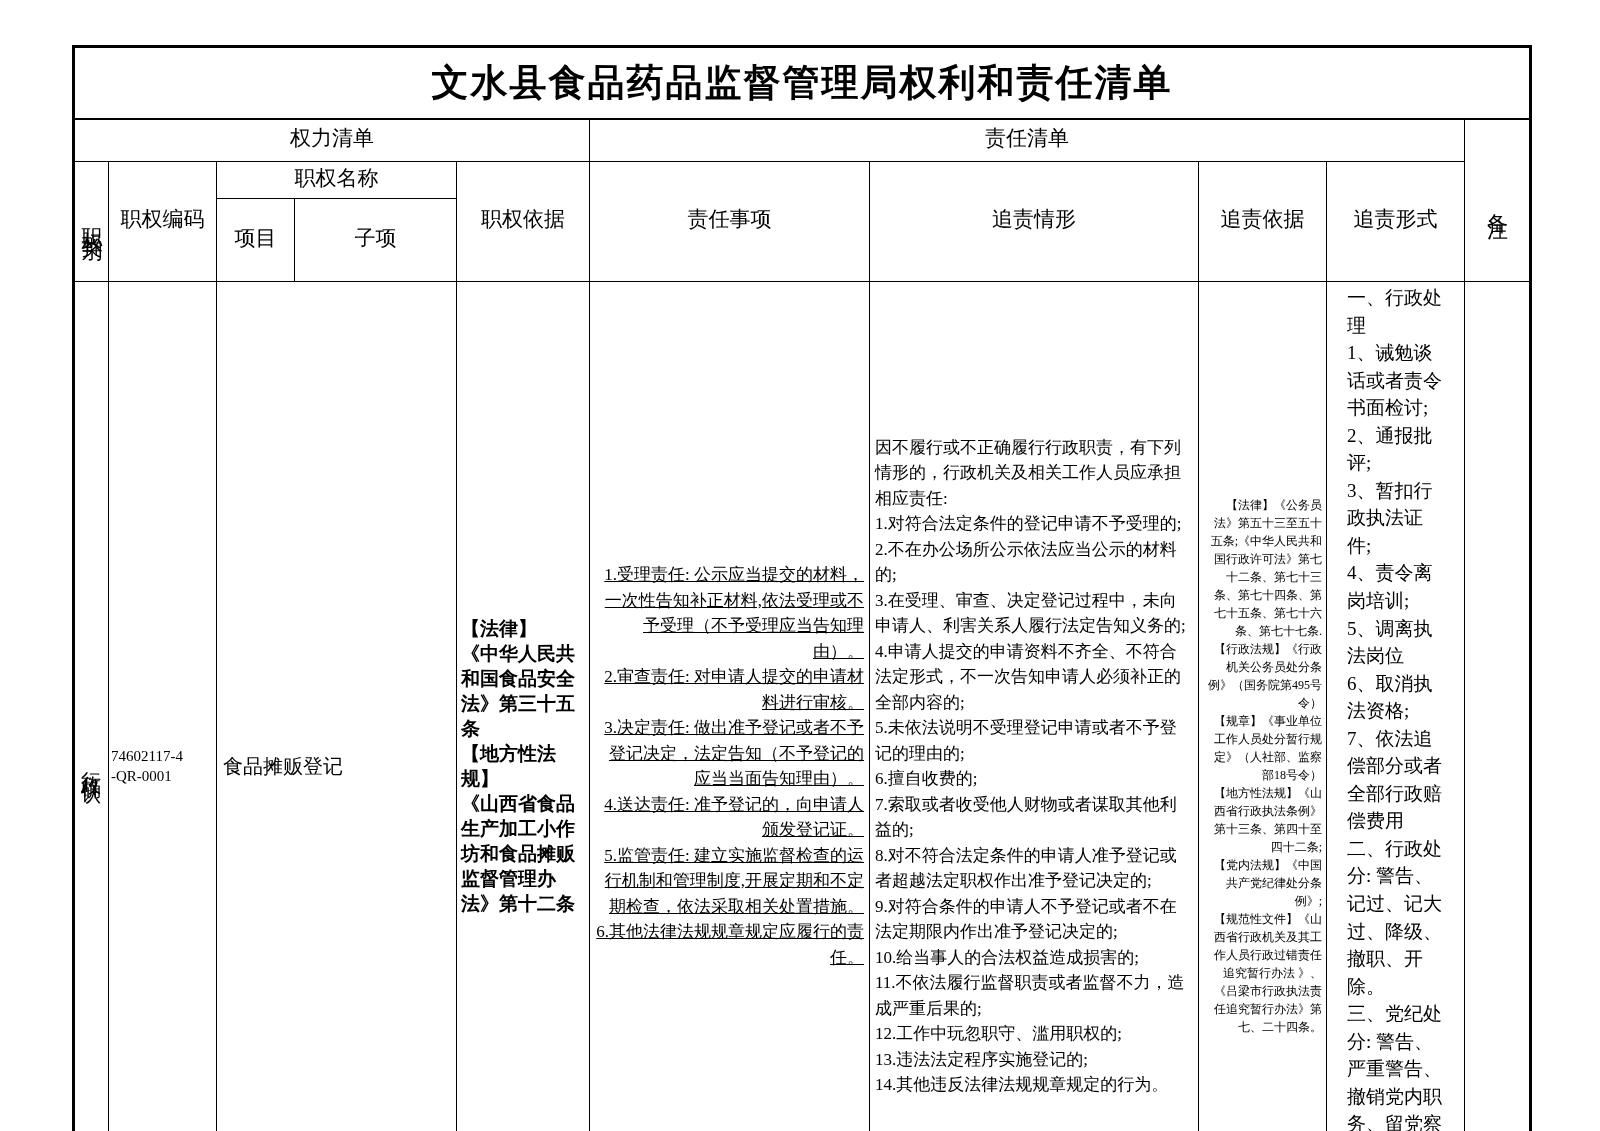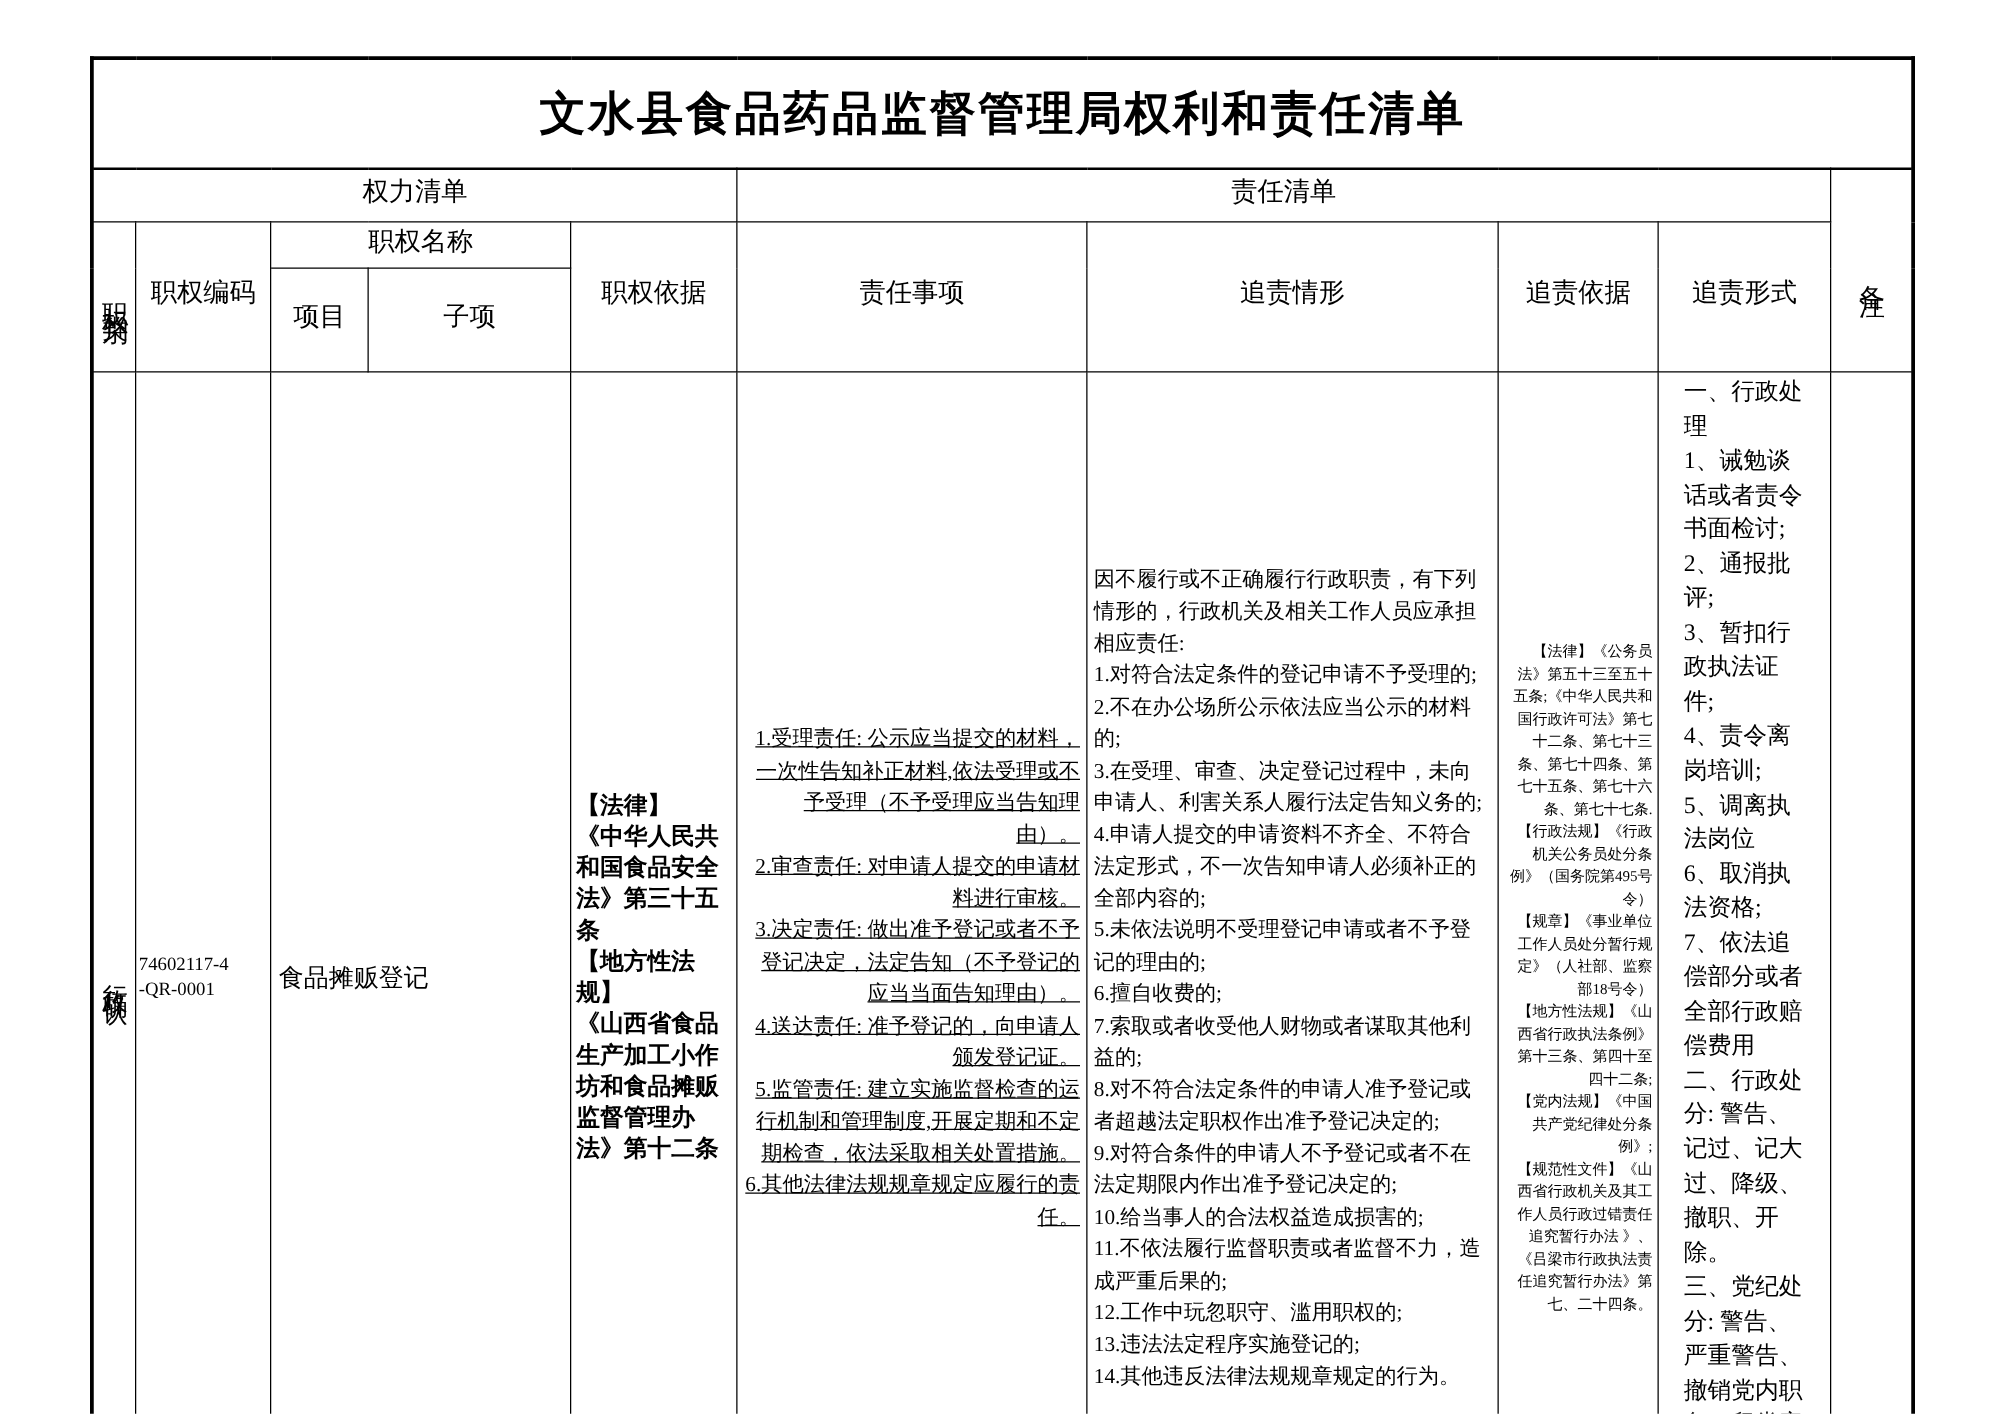--- a/index.html
+++ b/index.html
@@ -1,20 +1,20 @@
 <!DOCTYPE html>
 <html><head>
 <meta charset="utf-8">
 <style>
   html,body{margin:0;padding:0;background:#fff;}
   body{width:1600px;height:1131px;position:relative;font-family:"Liberation Serif",serif;color:#000;}
   .sheet{position:absolute;left:72px;top:45px;}
   table{border-collapse:collapse;table-layout:fixed;width:1457px;border:3px solid #000;}
   td{border:1px solid #000;vertical-align:middle;padding:2px 5px;overflow:hidden;}
-  tr.r-title{height:88px;}
+  tr.r-title{height:72px;}
   tr.r-group{height:43px;}
   tr.r-name{height:37px;}
   tr.r-sub{height:83px;}
   tr.r-data{height:727px;}
   .title-cell{font-size:37px;font-weight:bold;text-align:center;border-bottom:2px solid #000;letter-spacing:2px;}
   .hdr{font-size:21px;text-align:center;line-height:1.35;font-family:Liberation Mono, monospace;}
   .vert-wrap{text-align:center;}
   .vert{writing-mode:vertical-rl;text-orientation:upright;letter-spacing:4px;display:inline-block;font-size:21px;line-height:1.1;}
   .code-cell{font-size:15px;text-align:left;white-space:pre-wrap;word-break:break-all;line-height:1.35;padding:2px 2px;}
   .item-cell{font-size:20px;text-align:left;padding-left:6px;}

